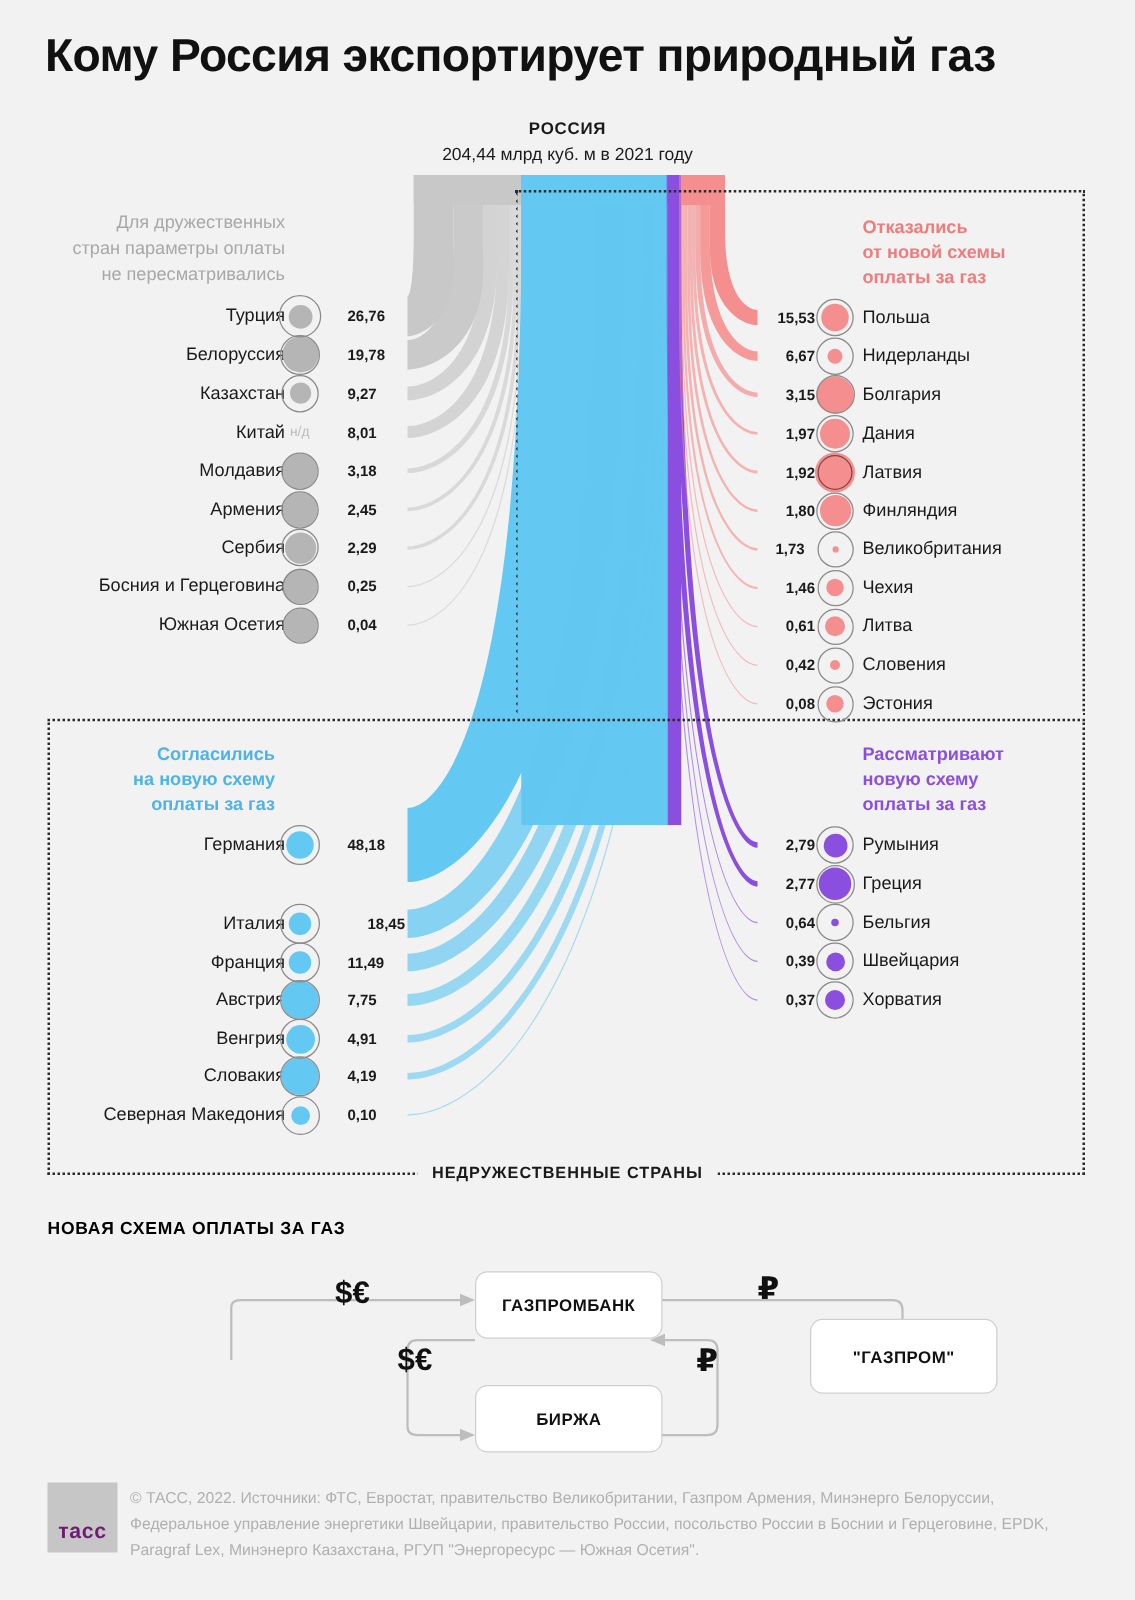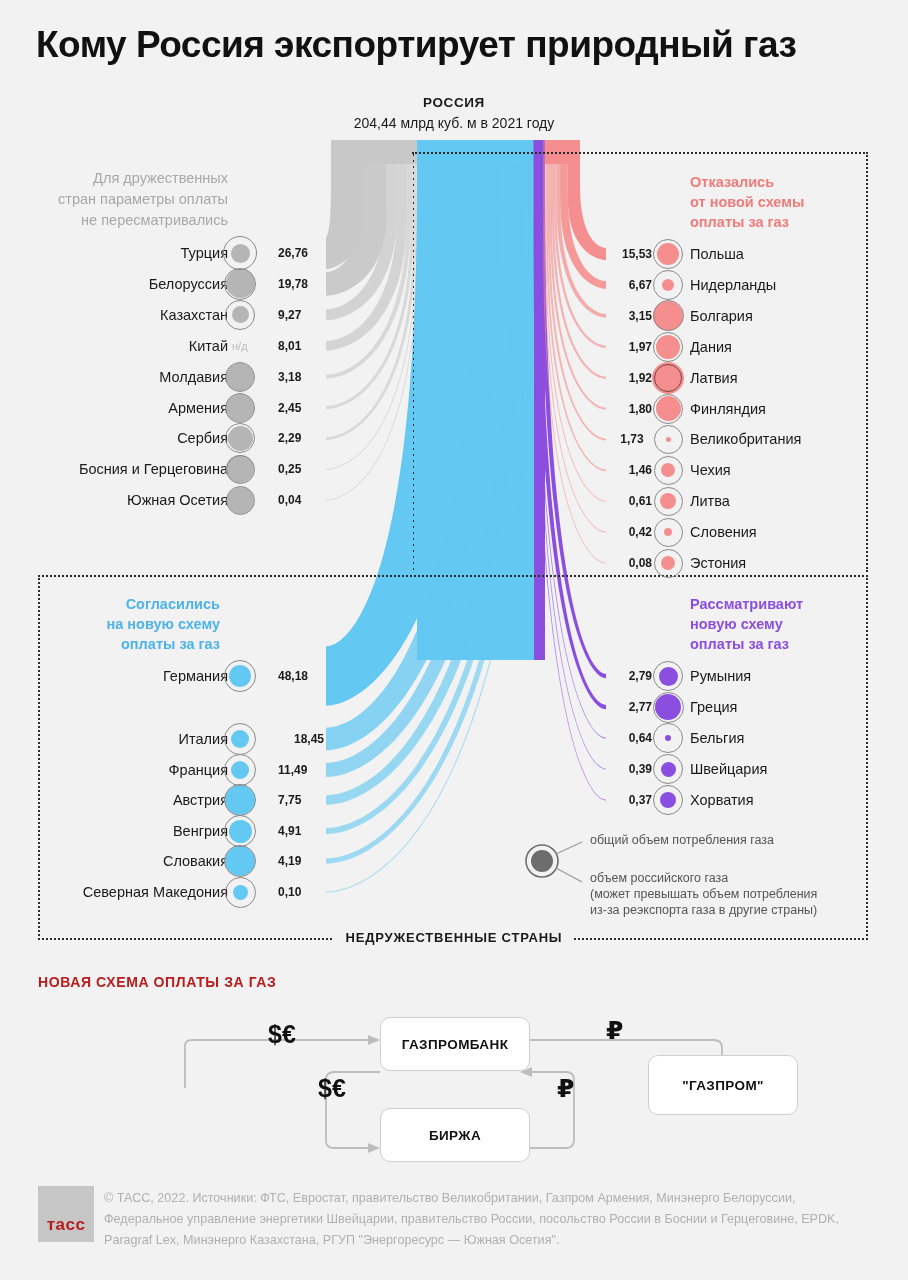--- a/index.html
+++ b/index.html
@@ -64,33 +64,33 @@
   .row-right .lbl{left:0;text-align:left;}
 
   
   #flows{position:absolute;left:0;top:0;width:908px;height:960px;}
 
   
   #legend{position:absolute;left:522px;top:826px;width:340px;}
   .lg-t{position:absolute;font-size:12.5px;color:#555;line-height:16px;white-space:nowrap;}
 
   
-  .scheme-title{position:absolute;left:38px;top:974px;font-size:14px;font-weight:bold;letter-spacing:0.6px;color:#b91c1c;}
+  .scheme-title{position:absolute;left:38px;top:974px;font-size:14px;font-weight:bold;letter-spacing:0.6px;color:#000000;}
   .nodebox{
     position:absolute;background:#fff;border:1.5px solid #cfcfcf;border-radius:10px;
     display:flex;align-items:center;justify-content:center;
     font-size:13.5px;font-weight:bold;letter-spacing:0.4px;color:#111;
   }
   .cur{position:absolute;font-size:25px;font-weight:bold;color:#111;}
   #scheme-svg{position:absolute;left:0;top:1000px;width:908px;height:165px;}
 
   
   #logo{position:absolute;left:38px;top:1186px;width:56px;height:56px;background:#c6c6c6;
         display:flex;align-items:flex-end;justify-content:center;}
-  #logo span{font-size:17px;font-weight:bold;color:#b91c1c;letter-spacing:0.5px;padding-bottom:7px;}
+  #logo span{font-size:17px;font-weight:bold;color:#701a75;letter-spacing:0.5px;padding-bottom:7px;}
   #footer{position:absolute;left:104px;top:1188px;width:770px;font-size:12.6px;line-height:21px;color:#b0b0b0;}
 </style>
 </head>
 <body>
 
 <div id="root">
 
   <div class="title">Кому Россия экспортирует природный газ</div>
   <div class="ru-name">РОССИЯ</div>
   <div class="ru-sub">204,44 млрд куб. м в 2021 году</div>
@@ -372,32 +372,20 @@
         <div class="dot" style="left: 660.5px; top: 3.5px; width: 15px; height: 15px; background: rgb(139, 79, 224); z-index: 2;"></div>
       </div>
       <div class="row row-right" style="left: 0px; top: 789px; width: 908px;">
         <div class="lbl" style="left: 690px;">Хорватия</div>
         <div class="val" style="left: 612px; width: 40px; text-align: right;">0,37</div>
         <div class="ring" style="left: 653px; top: -4px; width: 30px; height: 30px; border: 1.6px solid rgb(138, 138, 138); background: transparent; z-index: 3;"></div>
         <div class="dot" style="left: 660px; top: 3px; width: 16px; height: 16px; background: rgb(139, 79, 224); z-index: 2;"></div>
       </div>
     </div>
 
-  <div id="legend">
-    <svg width="330" height="96" viewBox="0 0 330 96">
-      <circle cx="20" cy="35" r="16" fill="none" stroke="#6d6d6d" stroke-width="1.6"></circle>
-      <circle cx="20" cy="35" r="11" fill="#6d6d6d"></circle>
-      <path d="M34 28 L60 16" stroke="#9a9a9a" stroke-width="1.3" fill="none"></path>
-      <path d="M34 42 L60 56" stroke="#9a9a9a" stroke-width="1.3" fill="none"></path>
-    </svg>
-    <div class="lg-t" style="left:68px;top:6px;">общий объем потребления газа</div>
-    <div class="lg-t" style="left:68px;top:44px;">объем российского газа</div>
-    <div class="lg-t" style="left:68px;top:60px;">(может превышать объем потребления</div>
-    <div class="lg-t" style="left:68px;top:76px;">из-за реэкспорта газа в другие страны)</div>
-  </div>
 
   <div class="scheme-title">НОВАЯ СХЕМА ОПЛАТЫ ЗА ГАЗ</div>
 
   <svg id="scheme-svg" viewBox="0 0 908 165">
 
     <path d="M185 88 L185 46 Q185 40 192 40 L372 40" fill="none" stroke="#bdbdbd" stroke-width="1.8"></path>
     <polygon points="380,40 368,35 368,45" fill="#bdbdbd"></polygon>
 
     <path d="M380 72 L334 72 Q326 72 326 80 L326 141 Q326 148 334 148 L372 148" fill="none" stroke="#bdbdbd" stroke-width="1.8"></path>
     <polygon points="380,148 368,143 368,153" fill="#bdbdbd"></polygon>

